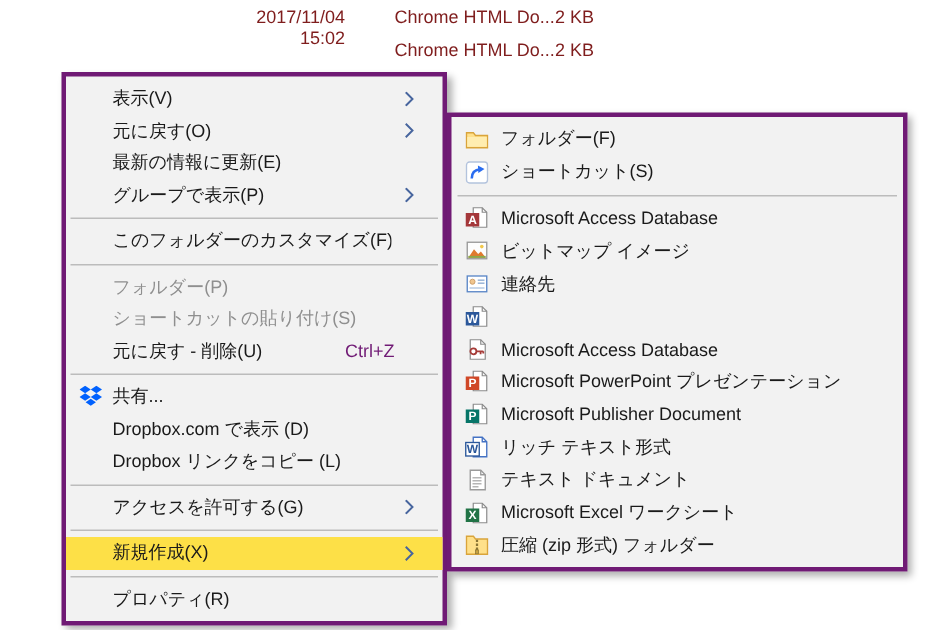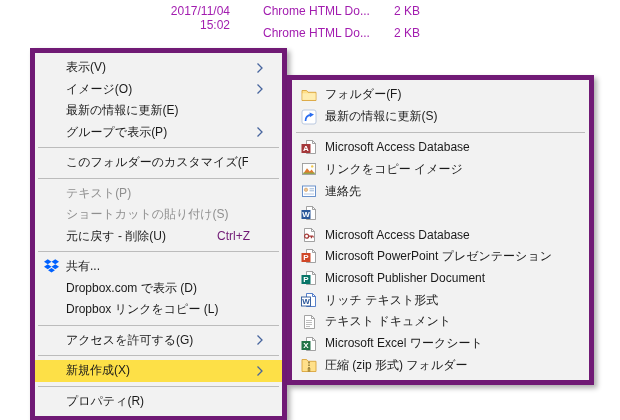--- a/index.html
+++ b/index.html
@@ -6,32 +6,33 @@
   html,body { margin:0; padding:0; }
   body {
     width:620px; height:420px; position:relative; overflow:hidden;
     background:#ffffff;
     font-family:"Liberation Sans","DejaVu Sans",sans-serif;
     font-size:12px; color:#1a1a1a;
     -webkit-font-smoothing:antialiased;
   }
 
   
-  .fl-row { position:absolute; left:0; width:620px; height:16px; color:#a21caf; }
+  .fl-row { position:absolute; left:0; width:620px; height:16px; color:#7f1d1d; }
   .fl-row.r0 { top:4px; } .fl-row.r1 { top:26px; }
   .fl-date { position:absolute; left:138px; top:0; width:92px; text-align:right; }
   .fl-name { position:absolute; left:263px; top:0; }
-  .fl-size { position:absolute; left:370px; top:0; width:50px; text-align:right; }
+  .fl-size { position:absolute; left:370px; top:0; width:50px; }
 
   
   .menu {
     position:absolute; background:#f2f2f2;
-    border:5px solid #701a75;
+    border:3px solid #701a75;
     box-shadow:3px 3px 5px rgba(0,0,0,0.32);
     padding:4px 0;
+    margin-left:11px;
   }
   #main-menu { left:30px; top:48px; width:257px; z-index:2; }
   #new-menu  { left:287px; top:75px; width:307px; z-index:5; }
 
   .mi { position:relative; display:flex; align-items:center; cursor:default; }
   #main-menu .mi { height:21.5px; padding-left:31px; padding-right:34px; }
   #new-menu  .mi { height:21.8px; padding-left:9px;  padding-right:10px; }
 
   .mi-label { white-space:nowrap; overflow:hidden; }
   .mi.disabled .mi-label { color:#8f8f8f; }
@@ -65,21 +66,21 @@
   <div class="mi">
     <span class="mi-label">表示(V)</span>
     <span class="mi-chevron">
       <svg width="6" height="10" viewBox="0 0 6 10">
           <path d="M0.5 0.5 L5 5 L0.5 9.5" fill="none" stroke="#47659e" stroke-width="1.3"></path>
         </svg>
     </span>
   </div>
 
   <div class="mi">
-    <span class="mi-label">イメージ(O)</span>
+    <span class="mi-label">元に戻す(O)</span>
     <span class="mi-chevron">
       <svg width="6" height="10" viewBox="0 0 6 10">
           <path d="M0.5 0.5 L5 5 L0.5 9.5" fill="none" stroke="#47659e" stroke-width="1.3"></path>
         </svg>
     </span>
   </div>
 
   <div class="mi">
     <span class="mi-label">最新の情報に更新(E)</span>
   </div>
@@ -95,21 +96,21 @@
 
   <div class="sep"></div>
 
   <div class="mi">
     <span class="mi-label">このフォルダーのカスタマイズ(F)...</span>
   </div>
 
   <div class="sep"></div>
 
   <div class="mi disabled">
-    <span class="mi-label">テキスト(P)</span>
+    <span class="mi-label">フォルダー(P)</span>
   </div>
 
   <div class="mi disabled">
     <span class="mi-label">ショートカットの貼り付け(S)</span>
   </div>
 
   <div class="mi">
     <span class="mi-label">元に戻す - 削除(U)</span>
     <span class="mi-shortcut">Ctrl+Z</span>
   </div>
@@ -180,21 +181,21 @@
   </div>
 
   <div class="mi">
     <span class="smi-icon">
       <svg width="16" height="16" viewBox="0 0 16 16">
         <rect x="1" y="1" width="14" height="14" rx="2" fill="#ffffff" stroke="#b3c3dd" stroke-width="0.9"></rect>
         <path d="M4.5 12 C4.5 7.8 7 6 10.2 5.8" fill="none" stroke="#2a6df0" stroke-width="1.7"></path>
         <path d="M8.6 3.4 L13 5.6 L8.9 8.3 Z" fill="#2a6df0"></path>
       </svg>
     </span>
-    <span class="mi-label">最新の情報に更新(S)</span>
+    <span class="mi-label">ショートカット(S)</span>
   </div>
 
   <div class="sep"></div>
 
   <div class="mi">
     <span class="smi-icon">
       <svg width="16" height="16" viewBox="0 0 16 16">
         <path d="M5.5 1.5 h6 l3 3 v10 h-9 z" fill="#ffffff" stroke="#8c8c8c" stroke-width="0.8"></path>
         <path d="M11.5 1.5 v3 h3" fill="none" stroke="#8c8c8c" stroke-width="0.8"></path>
         <rect x="0.5" y="5" width="9" height="9" fill="#a4373a"></rect>
@@ -206,21 +207,21 @@
 
   <div class="mi">
     <span class="smi-icon">
       <svg width="16" height="16" viewBox="0 0 16 16">
         <rect x="1.5" y="2.5" width="13" height="11" fill="#fdfdfd" stroke="#9a9a9a" stroke-width="0.9"></rect>
         <path d="M2.2 12.8 L6 7.2 L8.8 10.4 L10.6 8.6 L13.8 12.8 Z" fill="#e07a2f"></path>
         <rect x="2.2" y="11.6" width="11.6" height="1.3" fill="#8aa84a"></rect>
         <circle cx="11.2" cy="5.4" r="1.2" fill="#f2c84b"></circle>
       </svg>
     </span>
-    <span class="mi-label">リンクをコピー イメージ</span>
+    <span class="mi-label">ビットマップ イメージ</span>
   </div>
 
   <div class="mi">
     <span class="smi-icon">
       <svg width="16" height="16" viewBox="0 0 16 16">
         <rect x="1.5" y="3" width="13" height="10.5" fill="#ffffff" stroke="#5b87c7" stroke-width="0.9"></rect>
         <circle cx="5" cy="6.8" r="1.7" fill="#f0c58e" stroke="#c89b66" stroke-width="0.6"></circle>
         <rect x="8.5" y="5.3" width="4.5" height="1" fill="#9ab5d8"></rect>
         <rect x="8.5" y="7.3" width="4.5" height="1" fill="#9ab5d8"></rect>
         <rect x="3" y="10.4" width="10" height="1.2" fill="#c3d3e8"></rect>

